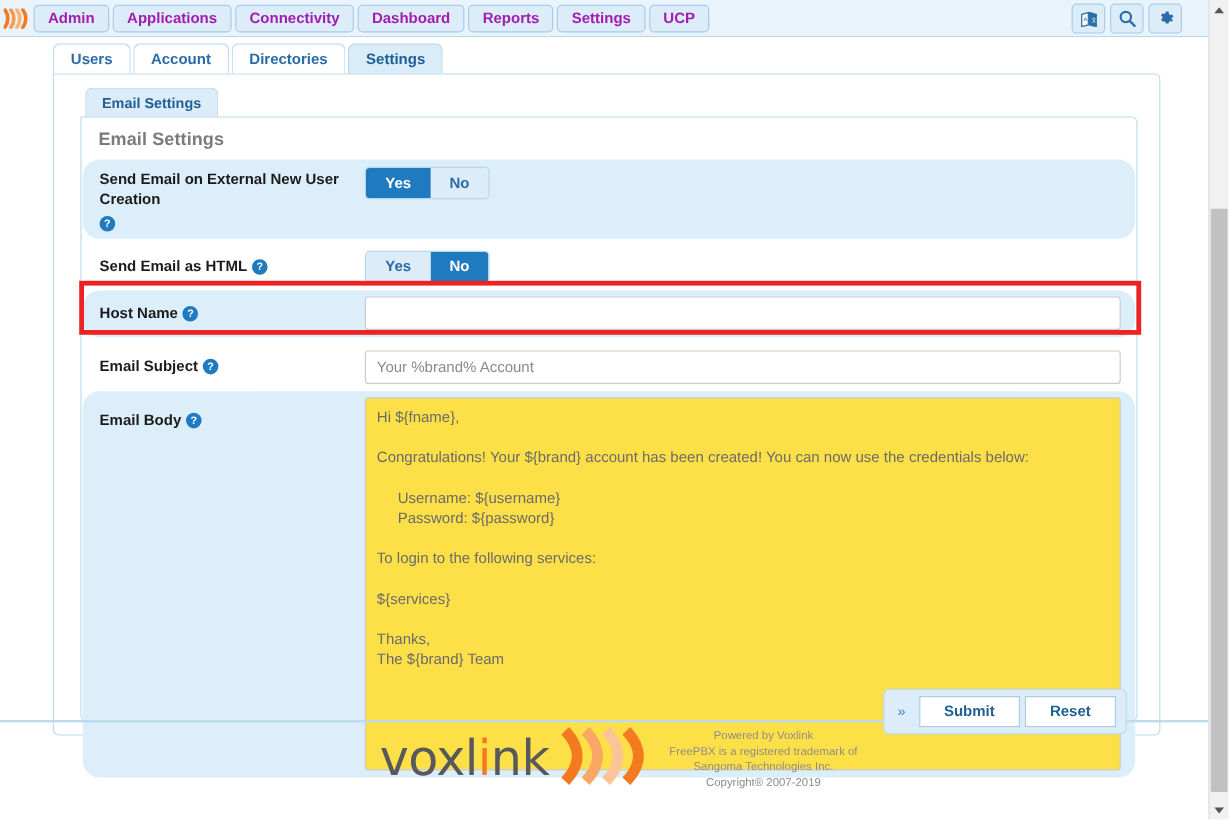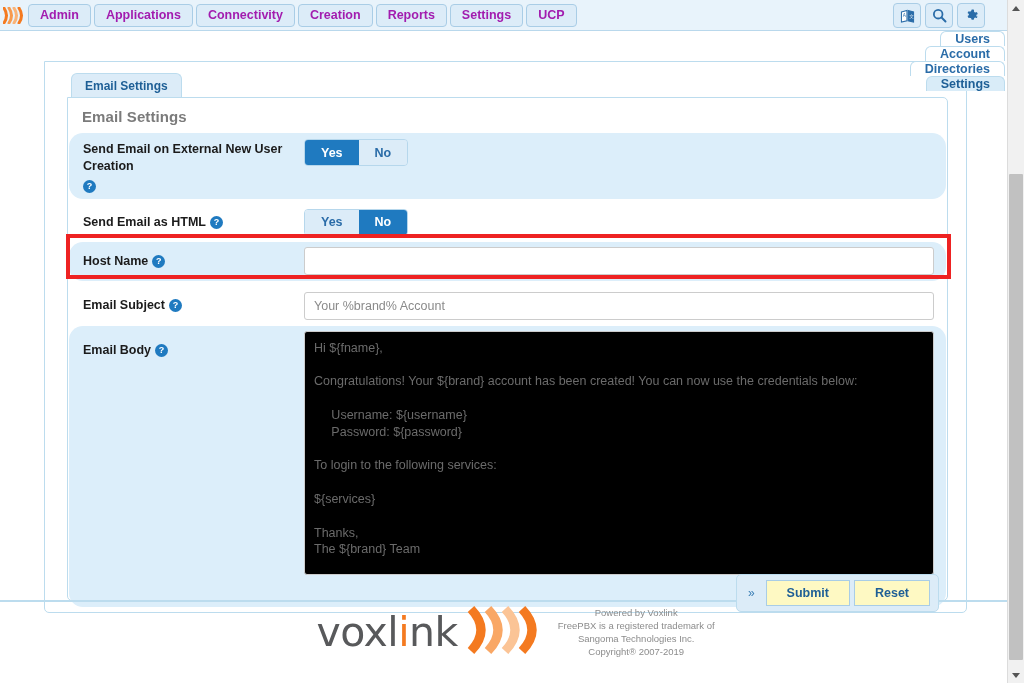--- a/index.html
+++ b/index.html
@@ -90,21 +90,20 @@
     cursor: pointer;
   }
 
   
   #tabrow1 {
     position: relative;
     height: 30px;
     padding-left: 44px;
     display: flex; align-items: flex-end;
     background: #ffffff;
-    flex-direction: column;
   }
   .tab {
     height: 25px;
     padding: 0 14px;
     display: flex; align-items: center;
     font-size: 12.5px; font-weight: bold;
     color: #2a6ca8;
     background: #ffffff;
     border: 1px solid #bcdcee;
     border-bottom: none;
@@ -235,24 +234,24 @@
     background: #ffffff;
     font-family: "Liberation Sans", sans-serif;
     font-size: 12.5px;
     color: #6b6b6b;
     padding: 0 9px;
     outline: none;
   }
   .txtinput::placeholder { color:#8a8a8a; opacity:1; }
   .txtarea {
     width: 100%;
-    height: 244px;
+    height: 311px;
     border: 1px solid #cccccc;
     border-radius: 3px;
-    background: #000000;
+    background: #fde047;
     font-family: "Liberation Sans", sans-serif;
     font-size: 12.5px;
     color: #6b6b6b;
     line-height: 16.8px;
     padding: 8px 9px;
     resize: none;
     outline: none;
     white-space: pre;
     overflow: hidden;
   }
@@ -279,21 +278,21 @@
   .chev {
     color: #3a7fb5;
     font-size: 12px;
     padding: 0 7px 0 3px;
     cursor: pointer;
   }
   .action-btn {
     font-family: "Liberation Sans", sans-serif;
     font-size: 12.5px; font-weight: bold;
     color: #1e5f96;
-    background: #fef9c3;
+    background: #ffffff;
     border: 1px solid #a9cde6;
     border-radius: 0;
     height: 26px;
     padding: 0 20px;
     margin-left: 4px;
     cursor: pointer;
   }
 
   
   #footsep {
@@ -352,21 +351,21 @@
         <div class="nav-btn">
             <span>Admin</span>
           </div>
         <div class="nav-btn">
             <span>Applications</span>
           </div>
         <div class="nav-btn">
             <span>Connectivity</span>
           </div>
         <div class="nav-btn">
-            <span>Creation</span>
+            <span>Dashboard</span>
           </div>
         <div class="nav-btn">
             <span>Reports</span>
           </div>
         <div class="nav-btn">
             <span>Settings</span>
           </div>
         <div class="nav-btn">
             <span>UCP</span>
           </div>

